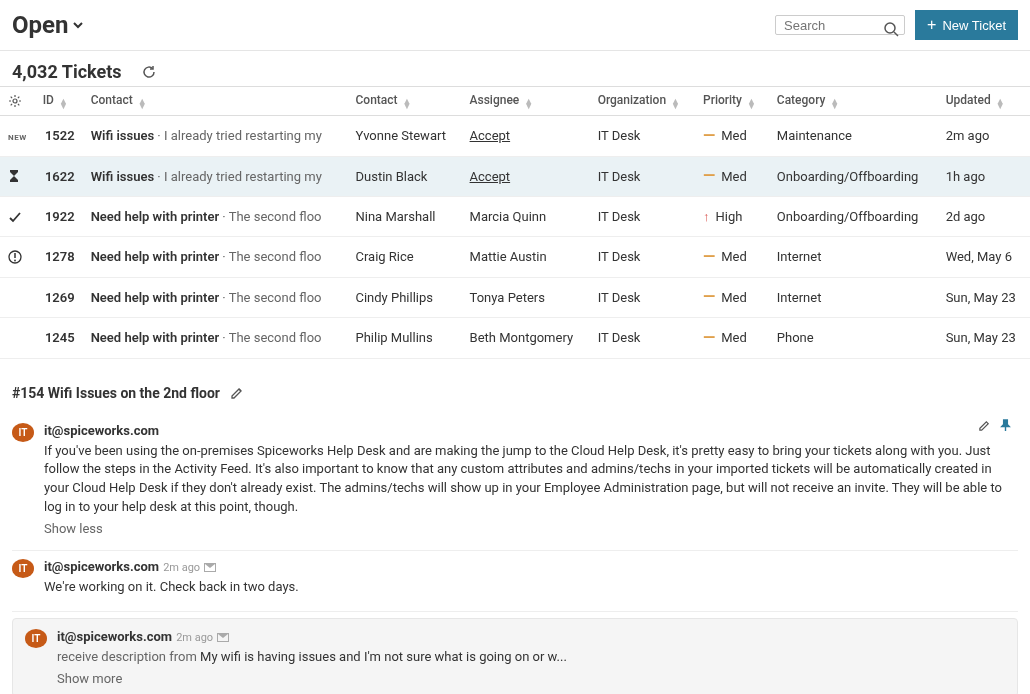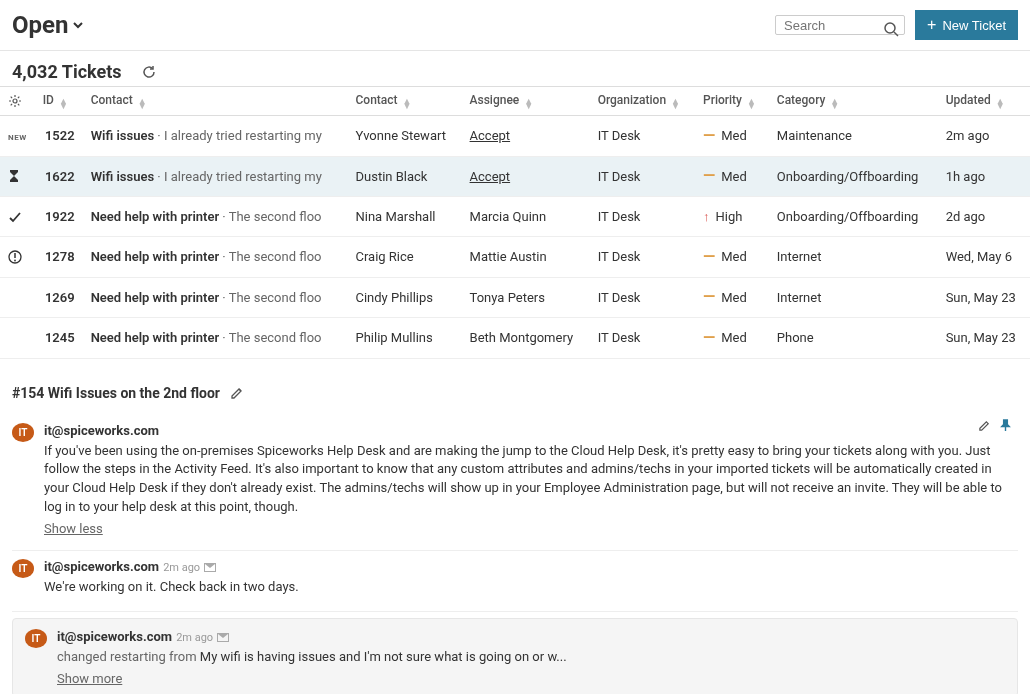--- a/index.html
+++ b/index.html
@@ -37,21 +37,21 @@
     .detail-header { display: flex; align-items: center; gap: 10px; font-size: 14px; font-weight: 700; margin-bottom: 14px; }
     .edit-icon { cursor: pointer; color: #555; }
     
     .activity { display: flex; gap: 10px; padding: 8px 0 14px 0; border-bottom: 1px solid #eee; position: relative; }
     .activity.gray-bg { background: #f5f5f5; border: 1px solid #e6e6e6; border-radius: 4px; padding: 10px 12px; margin: 6px 0; }
     .avatar { width: 22px; height: 19px; border-radius: 50%; background: #c65a17; color: #fff; font-size: 10px; font-weight: 600; display: flex; align-items: center; justify-content: center; flex-shrink: 0; }
     .activity-body { flex: 1; }
     .activity-author { font-weight: 700; font-size: 13px; }
     .activity-meta { color: #999; font-size: 11px; margin-left: 4px; }
     .activity-text { margin-top: 4px; color: #333; font-size: 13px; line-height: 1.45; }
-    .show-link { text-decoration: underline; color: #666; cursor: pointer; font-size: 13px; display: inline-block; margin-top: 4px; }
+    .show-link { color: #666; cursor: pointer; font-size: 13px; display: inline-block; margin-top: 4px; }
     .activity-actions { position: absolute; right: 6px; top: 4px; display: flex; gap: 8px; }
     .pin-icon { color: #2a7a9c; }
     
     .envelope { display: inline-block; width: 12px; height: 9px; border: 1px solid #aaa; position: relative; vertical-align: middle; margin-left: 4px; }
     .envelope::after { content:""; position:absolute; left:0; top:0; width:0; height:0; border-left:5px solid transparent; border-right:5px solid transparent; border-top:4px solid #aaa; }
 
     svg { display: block; }
   </style>
 </head>
 <body>
@@ -248,18 +248,18 @@
     <div class="activity-body">
       <span class="activity-author">it@spiceworks.com</span><span class="activity-meta">2m ago</span><span class="envelope"></span>
       <div class="activity-text">We're working on it. Check back in two days.</div>
       
     </div>
     </div>
       <div class="activity gray-bg">
     <div class="avatar">IT</div>
     <div class="activity-body">
       <span class="activity-author">it@spiceworks.com</span><span class="activity-meta">2m ago</span><span class="envelope"></span>
-      <div class="activity-text"><span style="color:#666">changed restarting from </span>My wifi is having issues and I'm not sure what is going on or w...</div>
+      <div class="activity-text"><span style="color:#666">receive description from </span>My wifi is having issues and I'm not sure what is going on or w...</div>
       <span class="show-link">Show more</span>
     </div>
     </div>
     </div>
 </div>
 
 </body></html>

